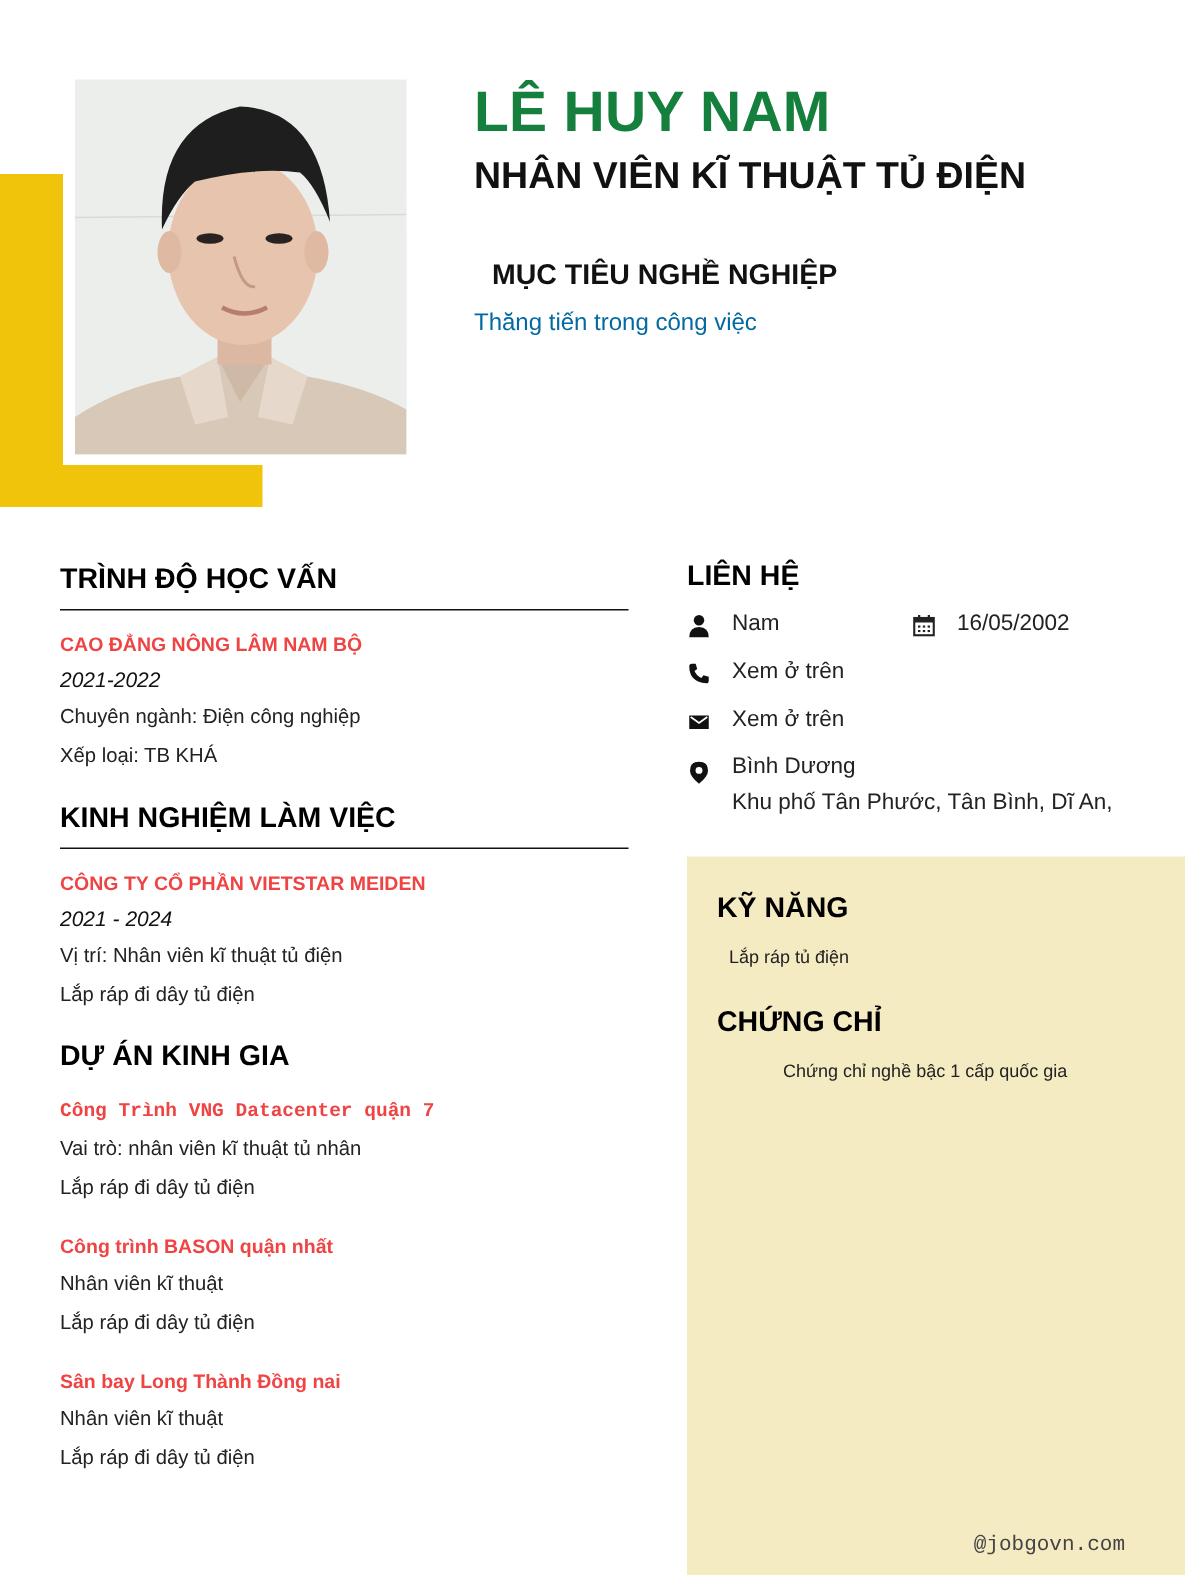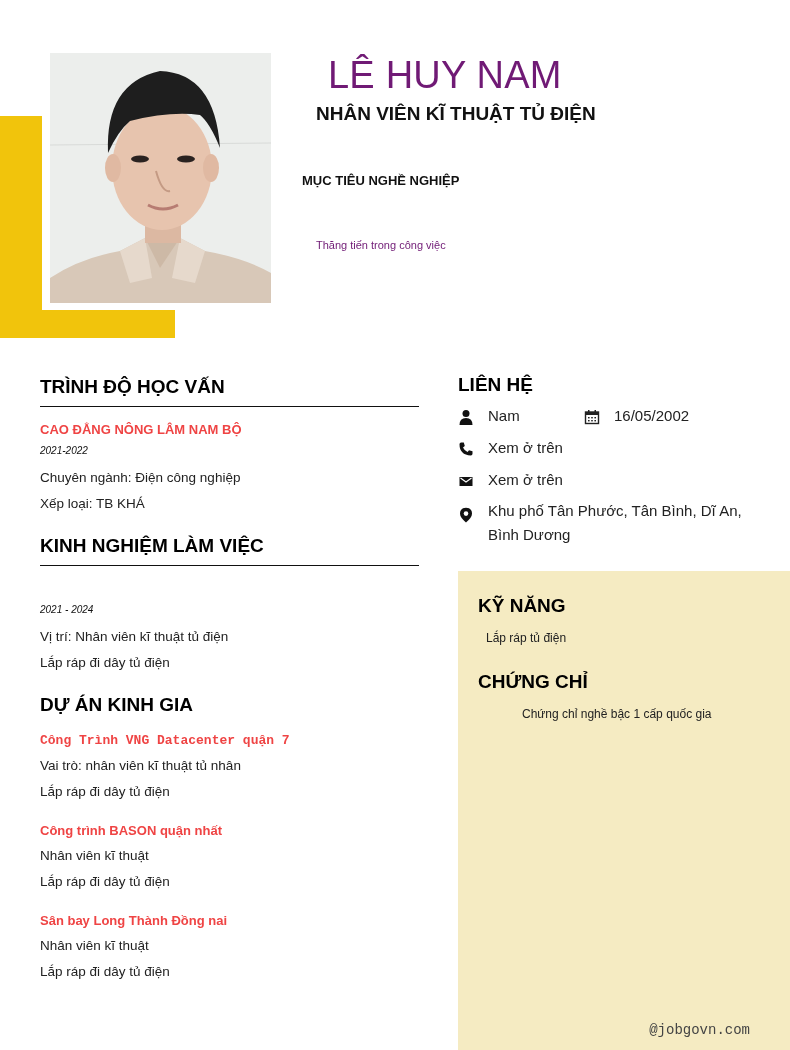--- a/index.html
+++ b/index.html
@@ -6,30 +6,30 @@
   html, body { width: 790px; height: 1050px; background: #ffffff; overflow: hidden; }
   body { position: relative; font-family: "Liberation Sans", sans-serif; color: #111; }
 
   .yellow-v { position: absolute; left: 0; top: 116px; width: 42px; height: 222px; background: #f1c40c; }
   .yellow-h { position: absolute; left: 0; top: 310px; width: 175px; height: 28px; background: #f1c40c; }
 
   .photo { position: absolute; left: 50px; top: 53px; width: 221px; height: 250px; overflow: hidden;
            background: linear-gradient(180deg, #eef0ee 0%, #e6e8e6 60%, #e2e2de 100%); }
   .photo svg { width: 100%; height: 100%; display: block; }
 
-  .name { position: absolute; left: 316px; top: 54px; font-size: 38px; font-weight: normal; letter-spacing: 0.2px; color: #701a75; margin-left: 12px; }
-  .job-title { position: absolute; left: 316px; top: 103px; font-size: 19px; font-weight: bold; color: #111; }
-  .objective-heading { position: absolute; left: 302px; top: 173px; font-size: 13px; font-weight: bold; color: #111; }
-  .objective-text { position: absolute; left: 316px; top: 207px; font-size: 11px; color: #701a75; margin-top: 32px; }
+  .name { position: absolute; left: 316px; top: 54px; font-size: 38px; font-weight: bold; letter-spacing: 0.2px; color: #15803d; }
+  .job-title { position: absolute; left: 316px; top: 103px; font-size: 25px; font-weight: bold; color: #111; }
+  .objective-heading { position: absolute; left: 328px; top: 173px; font-size: 19px; font-weight: bold; color: #111; }
+  .objective-text { position: absolute; left: 316px; top: 207px; font-size: 16px; color: #0369a1; }
 
   .left-col { position: absolute; left: 40px; top: 376px; width: 379px; }
   .sec-heading { font-size: 19px; font-weight: bold; color: #000; }
   .sec-rule { border-bottom: 1.3px solid #111; padding-bottom: 8px; }
   .entry-title { font-size: 13px; font-weight: bold; color: #ef4444; }
-  .entry-date { font-size: 10px; font-style: italic; color: #111; }
+  .entry-date { font-size: 14px; font-style: italic; color: #111; }
   .entry-line { font-size: 13.5px; color: #222; }
 
   .right-col { position: absolute; left: 458px; top: 374px; width: 332px; }
   .contact-row { position: absolute; display: flex; align-items: flex-start; font-size: 15px; color: #222; }
   .contact-row .ico { width: 16px; height: 16px; margin-right: 14px; margin-top: 2px; display: inline-flex; align-items: center; justify-content: center; }
   .contact-row .ico svg { width: 16px; height: 16px; display: block; }
 
   .cream-panel { position: absolute; left: 458px; top: 571px; width: 332px; height: 479px; background: #f5ebc2; }
   .cream-heading { position: absolute; left: 20px; font-size: 19px; font-weight: bold; color: #000; }
   .cream-text { position: absolute; left: 28px; font-size: 12px; color: #222; }
@@ -78,20 +78,21 @@
   <div style="position:absolute;left:0;top:0;width:379px;">
     <div class="sec-heading sec-rule">TRÌNH ĐỘ HỌC VẤN</div>
     <div class="entry-title" style="position:absolute;top:46px;">CAO ĐẲNG NÔNG LÂM NAM BỘ</div>
     <div class="entry-date" style="position:absolute;top:69px;">2021-2022</div>
     <div class="entry-line" style="position:absolute;top:94px;">Chuyên ngành: Điện công nghiệp</div>
     <div class="entry-line" style="position:absolute;top:120px;">Xếp loại: TB KHÁ</div>
   </div>
 
   <div style="position:absolute;left:0;top:159px;width:379px;">
     <div class="sec-heading sec-rule">KINH NGHIỆM LÀM VIỆC</div>
+    <div class="entry-title" style="position:absolute;top:46px;">CÔNG TY CỔ PHẦN VIETSTAR MEIDEN</div>
     <div class="entry-date" style="position:absolute;top:69px;">2021 - 2024</div>
     <div class="entry-line" style="position:absolute;top:94px;">Vị trí: Nhân viên kĩ thuật tủ điện</div>
     <div class="entry-line" style="position:absolute;top:120px;">Lắp ráp đi dây tủ điện</div>
   </div>
 
   <div style="position:absolute;left:0;top:318px;width:379px;">
     <div class="sec-heading">DỰ ÁN KINH GIA</div>
 
     <div class="entry-title" style="position:absolute;top:39px;font-family:Liberation Mono, monospace;">Công Trình VNG Datacenter quận 7</div>
     <div class="entry-line" style="position:absolute;top:64px;">Vai trò: nhân viên kĩ thuật tủ nhân</div>
@@ -113,21 +114,21 @@
   <div class="contact-row" style="left:0;top:33px;">
     <span class="ico">
       <svg viewBox="0 0 16 16">
           <circle cx="8" cy="4.5" r="3.5" fill="#111"></circle>
           <path d="M1.5 16 Q1.5 9 8 9 Q14.5 9 14.5 16 Z" fill="#111"></path>
         </svg>
     </span>
     <span>Nam</span>
   </div>
 
-  <div class="contact-row" style="left:126px;top:33px;text-align:right;">
+  <div class="contact-row" style="left:150px;top:33px;text-align:right;">
     <span class="ico">
       <svg viewBox="0 0 16 16">
           <rect x="1.5" y="3" width="13" height="11.5" fill="none" stroke="#222" stroke-width="1.4"></rect>
           <rect x="1.5" y="3" width="13" height="3" fill="#222"></rect>
           <rect x="4" y="1" width="1.5" height="3" fill="#222"></rect>
           <rect x="10.5" y="1" width="1.5" height="3" fill="#222"></rect>
           <g fill="#222">
             <rect x="4" y="8" width="1.6" height="1.4"></rect>
             <rect x="7.2" y="8" width="1.6" height="1.4"></rect>
             <rect x="10.4" y="8" width="1.6" height="1.4"></rect>
@@ -160,22 +161,22 @@
   </div>
 
   <div class="contact-row" style="left:0;top:129px;line-height:24px;">
     <span class="ico" style="margin-top:4px;">
       <svg viewBox="0 0 16 16">
           <path d="M8 0.8 Q14 0.8 14 6.8 Q14 10.5 8 15.5 Q2 10.5 2 6.8 Q2 0.8 8 0.8 Z" fill="#111"></path>
           <circle cx="8" cy="6.6" r="2.3" fill="#fff"></circle>
         </svg>
     </span>
     <span style="display:flex;flex-direction:column;margin-top:-4px;">
+      <span>Bình Dương</span>
       <span>Khu phố Tân Phước, Tân Bình, Dĩ An,</span>
-      <span>Bình Dương</span>
     </span>
   </div>
 </div>
 
 <div class="cream-panel">
   <div class="cream-heading" style="top:24px;">KỸ NĂNG</div>
   <div class="cream-text" style="top:60px;">Lắp ráp tủ điện</div>
   <div class="cream-heading" style="top:100px;">CHỨNG CHỈ</div>
   <div class="cream-text" style="top:136px;margin-left:36px;">Chứng chỉ nghề bậc 1 cấp quốc gia</div>
   <div class="watermark">@jobgovn.com</div>

